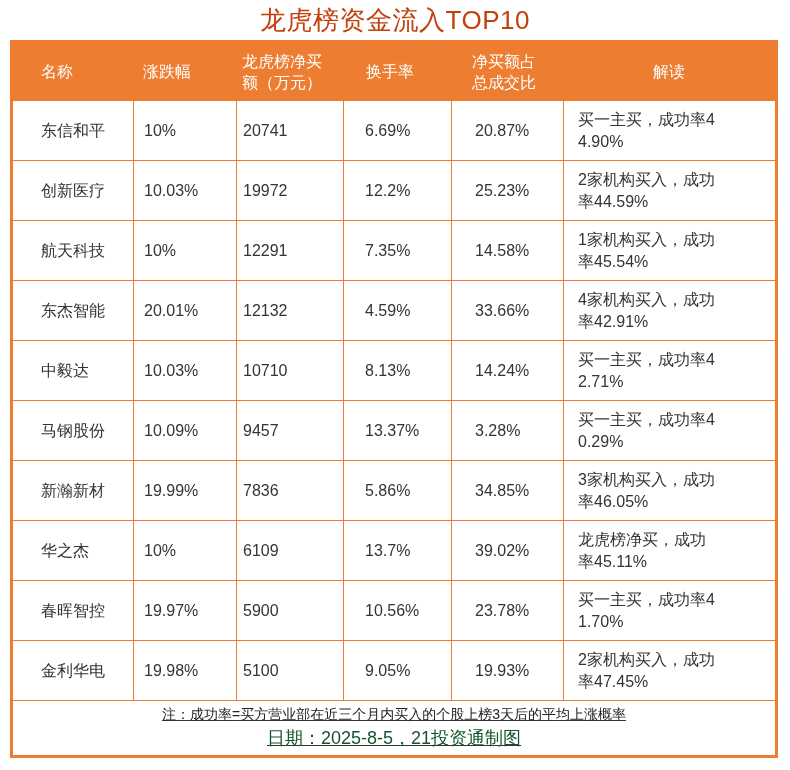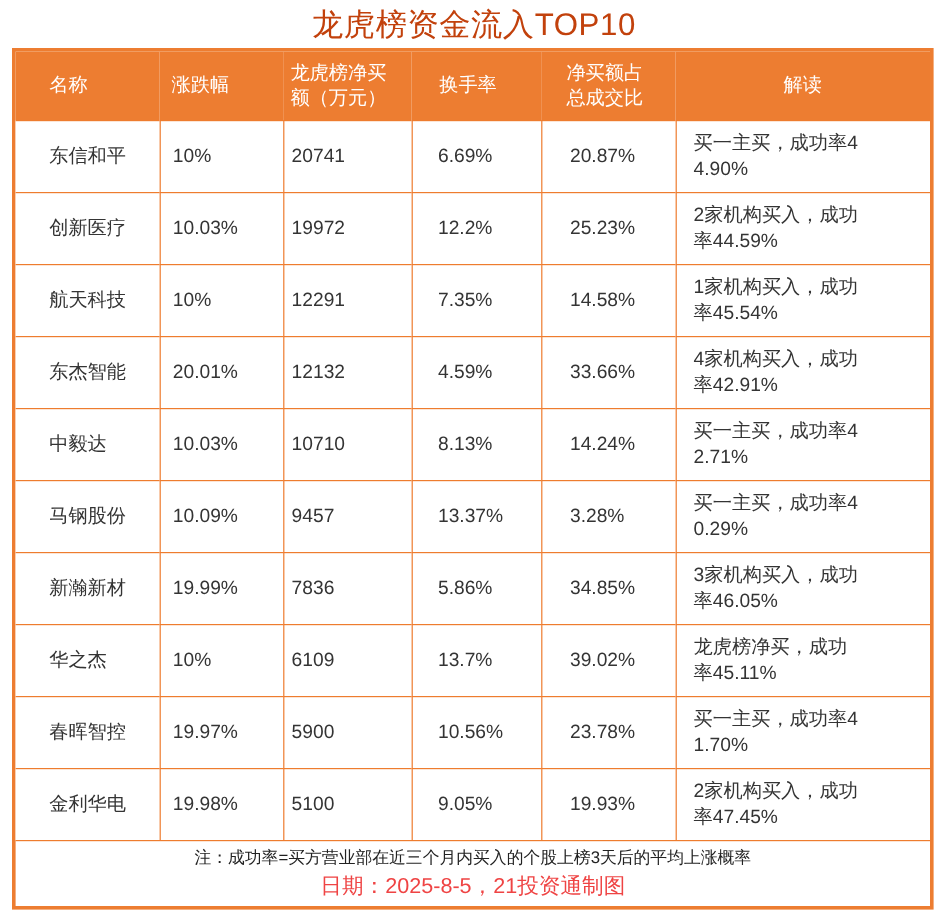--- a/index.html
+++ b/index.html
@@ -57,23 +57,24 @@
     height:57px;
     font-size:16px;
     line-height:21px;
   }
   .hc.c6{justify-content:center;padding:0;}
   .notes{
     border-top:1.5px solid var(--line);
     height:55px;
     display:flex;flex-direction:column;align-items:center;justify-content:center;
     gap:2px;
+    text-decoration:underline;
   }
   .note-line{font-size:14px;color:#222;}
-  .date-line{font-size:18px;color:#ef4444;}
+  .date-line{font-size:18px;color:#14532d;}
 </style>
 </head>
 <body>
 
 <div class="title">龙虎榜资金流入TOP10</div>
 
 <div class="board">
   <div class="grid">
     <div class="cell hc c1">名称</div>
     <div class="cell hc c2">涨跌幅</div>

